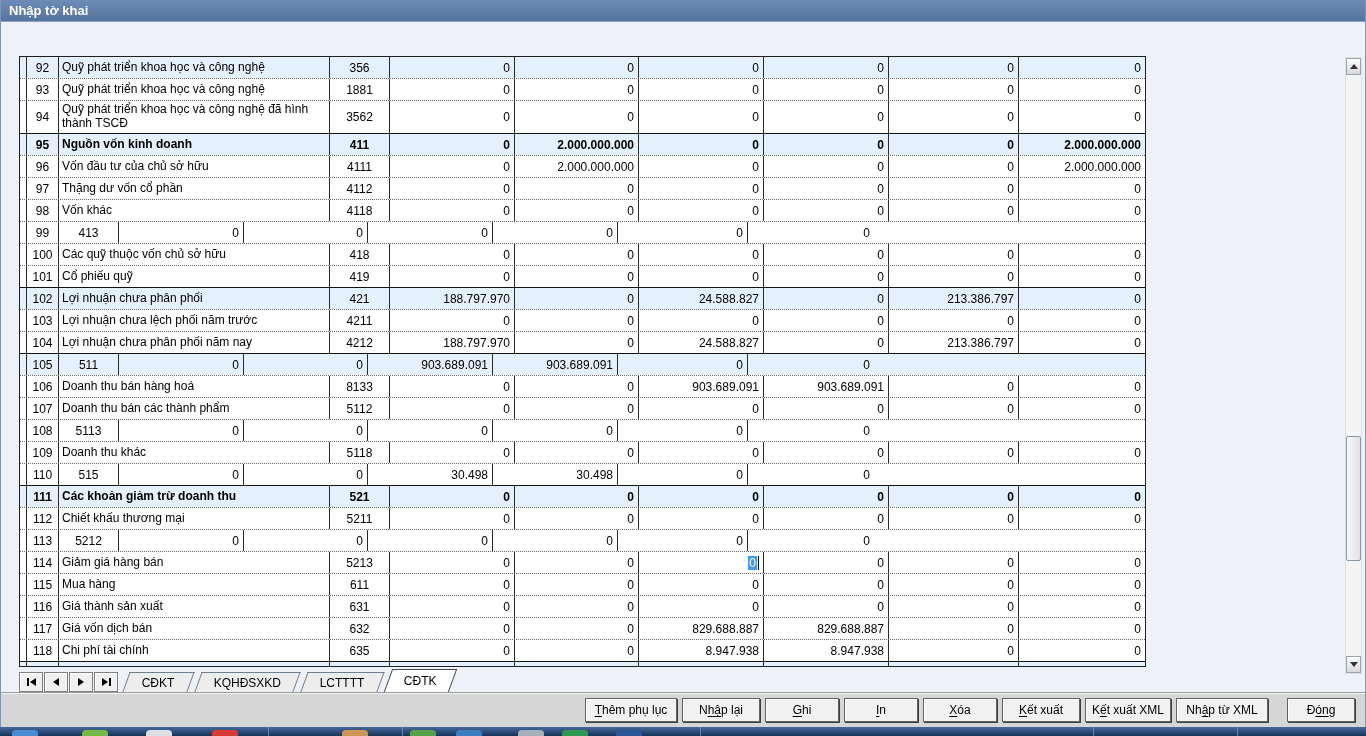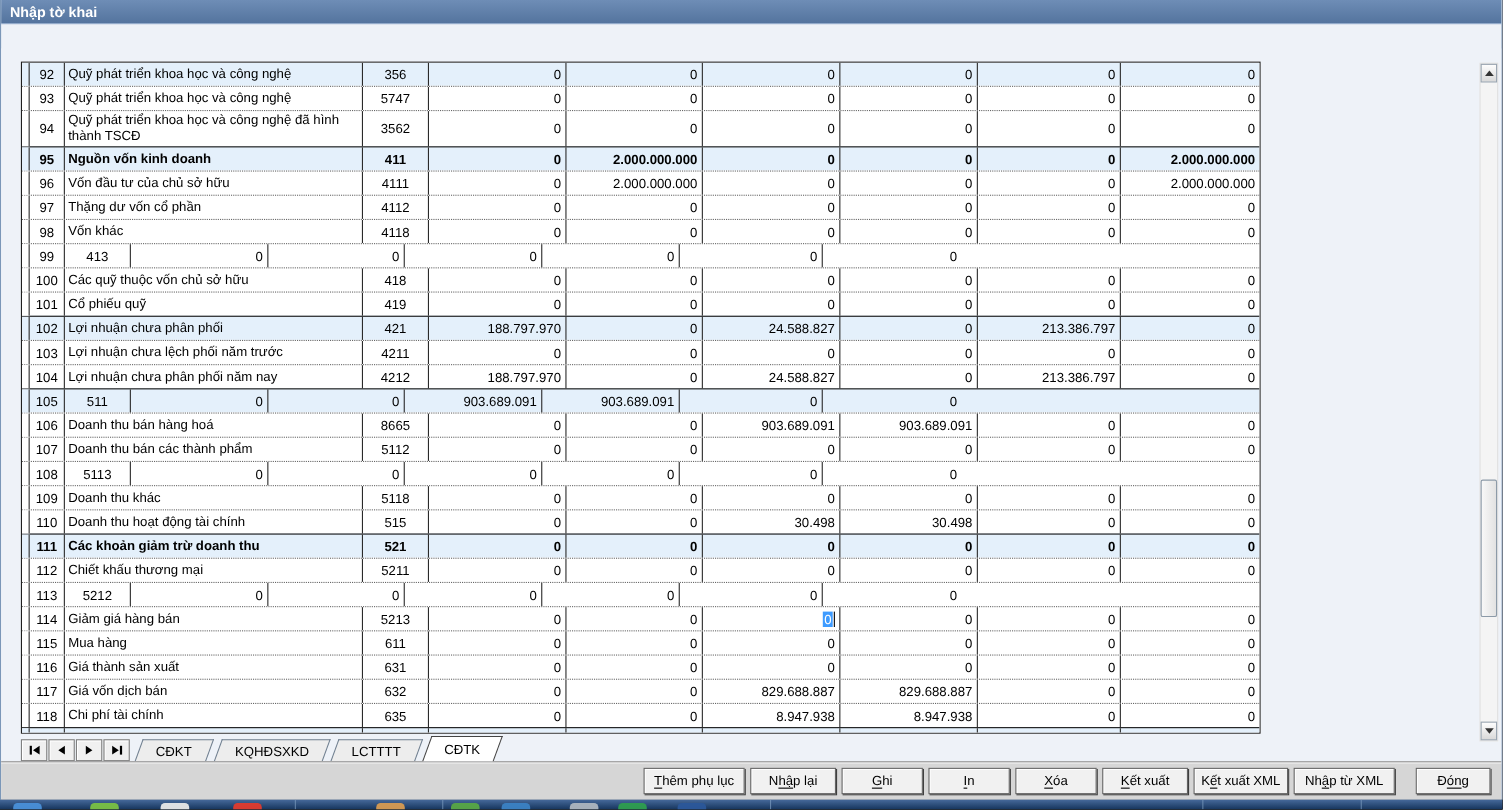--- a/index.html
+++ b/index.html
@@ -102,21 +102,21 @@
           <span class="cell c-v" style="width: 124px;">0</span>
           <span class="cell c-v" style="width: 125px;">0</span>
           <span class="cell c-v" style="width: 125px;">0</span>
           <span class="cell c-v" style="width: 130px;">0</span>
           <span class="cell c-v" style="width: 126px;">0</span>
         </div>
         <div class="row">
           <span class="cell c-gut"></span>
           <span class="cell c-no">93</span>
           <span class="cell c-name">Quỹ phát triển khoa học và công nghệ</span>
-          <span class="cell c-code">5747</span>
+          <span class="cell c-code">1881</span>
           <span class="cell c-v" style="width: 125px;">0</span>
           <span class="cell c-v" style="width: 124px;">0</span>
           <span class="cell c-v" style="width: 125px;">0</span>
           <span class="cell c-v" style="width: 125px;">0</span>
           <span class="cell c-v" style="width: 130px;">0</span>
           <span class="cell c-v" style="width: 126px;">0</span>
         </div>
         <div class="row tall">
           <span class="cell c-gut"></span>
           <span class="cell c-no">94</span>
@@ -256,21 +256,21 @@
           <span class="cell c-v" style="width: 124px;">0</span>
           <span class="cell c-v" style="width: 125px;">903.689.091</span>
           <span class="cell c-v" style="width: 125px;">903.689.091</span>
           <span class="cell c-v" style="width: 130px;">0</span>
           <span class="cell c-v" style="width: 126px;">0</span>
         </div>
         <div class="row">
           <span class="cell c-gut"></span>
           <span class="cell c-no">106</span>
           <span class="cell c-name">Doanh thu bán hàng hoá</span>
-          <span class="cell c-code">8665</span>
+          <span class="cell c-code">8133</span>
           <span class="cell c-v" style="width: 125px;">0</span>
           <span class="cell c-v" style="width: 124px;">0</span>
           <span class="cell c-v" style="width: 125px;">903.689.091</span>
           <span class="cell c-v" style="width: 125px;">903.689.091</span>
           <span class="cell c-v" style="width: 130px;">0</span>
           <span class="cell c-v" style="width: 126px;">0</span>
         </div>
         <div class="row">
           <span class="cell c-gut"></span>
           <span class="cell c-no">107</span>
@@ -302,21 +302,20 @@
           <span class="cell c-v" style="width: 125px;">0</span>
           <span class="cell c-v" style="width: 124px;">0</span>
           <span class="cell c-v" style="width: 125px;">0</span>
           <span class="cell c-v" style="width: 125px;">0</span>
           <span class="cell c-v" style="width: 130px;">0</span>
           <span class="cell c-v" style="width: 126px;">0</span>
         </div>
         <div class="row">
           <span class="cell c-gut"></span>
           <span class="cell c-no">110</span>
-          <span class="cell c-name">Doanh thu hoạt động tài chính</span>
           <span class="cell c-code">515</span>
           <span class="cell c-v" style="width: 125px;">0</span>
           <span class="cell c-v" style="width: 124px;">0</span>
           <span class="cell c-v" style="width: 125px;">30.498</span>
           <span class="cell c-v" style="width: 125px;">30.498</span>
           <span class="cell c-v" style="width: 130px;">0</span>
           <span class="cell c-v" style="width: 126px;">0</span>
         </div>
         <div class="row group bold">
           <span class="cell c-gut"></span>

